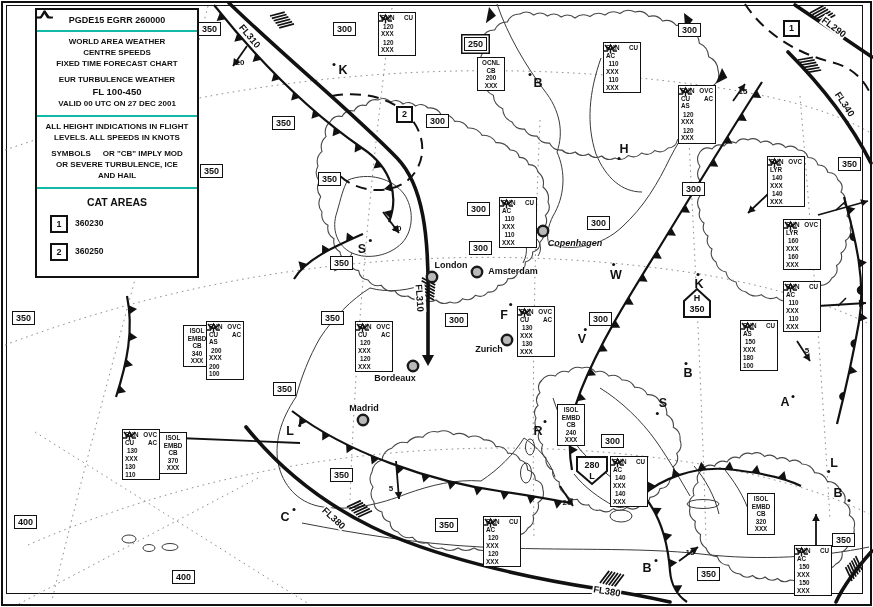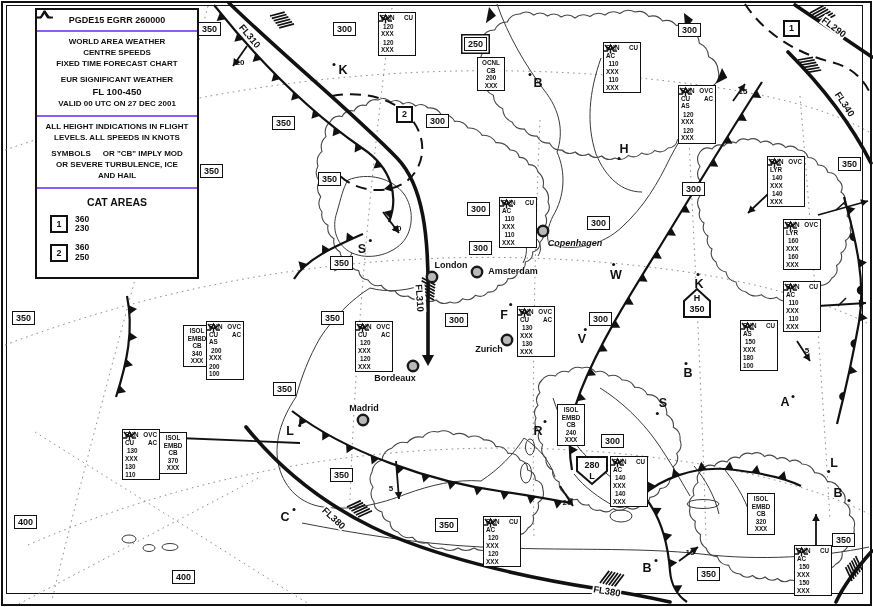--- a/index.html
+++ b/index.html
@@ -4,31 +4,31 @@
 <style>
   html,body{margin:0;padding:0;background:#e8e8e8}
   #stage{position:relative;width:873px;height:607px;background:#fff;overflow:hidden;
          font-family:"Liberation Sans",sans-serif;color:#111}
   .frame{position:absolute;left:1px;top:1px;width:867px;height:601px;border:2.5px solid #111;z-index:35;pointer-events:none}
   .mapborder{position:absolute;left:6px;top:5px;width:855px;height:587px;border:1.5px solid #111;z-index:5;pointer-events:none}
   svg{position:absolute;left:0;top:0}
   
   #legend{position:absolute;left:35px;top:8px;width:160px;background:#fff;border:2px solid #111;
           z-index:40;text-align:center;font-weight:bold}
-  .lg-sec{border-bottom:2px solid #8b5cf6;padding:5px 3px}
+  .lg-sec{border-bottom:2px solid #14b8a6;padding:5px 3px}
   .lg-sec:last-child{border-bottom:none}
   #lg-id{font-size:9px;padding:5px 2px}
   .lg-line{font-size:8px;line-height:1.35}
   .lg-fl{font-size:9.5px}
   .lg-gap{height:6px}
   #lg-sym{display:flex;align-items:center;justify-content:center;gap:12px}
   #lg-cat-title{font-size:10.5px;margin:2px 0 7px 0}
   .catrow{display:flex;align-items:center;gap:7px;margin:0 0 10px 10px}
   .catsq{display:inline-block;width:14px;height:14px;border:2px solid #111;font-size:9px;line-height:14px;text-align:center}
-  .catlv{display:flex;flex-direction:column;font-size:8.5px;line-height:1.1;text-align:left}
+  .catlv{display:flex;font-size:8.5px;line-height:1.1;text-align:left}
   
   .flbox{position:absolute;border:1.6px solid #111;background:#fff;font-size:9px;font-weight:bold;
          padding:0 3px;line-height:12px;z-index:20;white-space:nowrap}
   .flbox.dbl{box-shadow:0 0 0 1.5px #fff,0 0 0 3px #111}
   .catbox{position:absolute;width:13px;height:13px;border:2px solid #111;background:#fff;font-size:9px;
           font-weight:bold;text-align:center;line-height:13px;z-index:20}
   .wxbox{position:absolute;border:1.5px solid #111;background:#fff;font-weight:bold;font-size:6.3px;
          line-height:1.2;padding:1px 2px;z-index:22;width:32px}
   .cbbox{width:22px;text-align:center}
   .wxhdr{display:flex;justify-content:space-between}
@@ -49,21 +49,21 @@
   <div class="mapborder"></div>
   <div class="frame"></div>
 
   <div id="legend">
     <div class="lg-sec" id="lg-id">PGDE15 EGRR 260000</div>
     <div class="lg-sec">
       <div class="lg-line">WORLD AREA WEATHER</div>
       <div class="lg-line">CENTRE SPEEDS</div>
       <div class="lg-line">FIXED TIME FORECAST CHART</div>
       <div class="lg-gap"></div>
-      <div class="lg-line">EUR SIGNIFICANT WEATHER</div>
+      <div class="lg-line">EUR TURBULENCE WEATHER</div>
       <div class="lg-line lg-fl">FL 100-450</div>
       <div class="lg-line">VALID 00 UTC ON 27 DEC 2001</div>
     </div>
     <div class="lg-sec">
       <div class="lg-line">ALL HEIGHT INDICATIONS IN FLIGHT</div>
       <div class="lg-line">LEVELS. ALL SPEEDS IN KNOTS</div>
       <div class="lg-gap"></div>
       <div class="lg-line" id="lg-sym">
         <span>SYMBOLS</span>
         <svg width="14" height="9">

